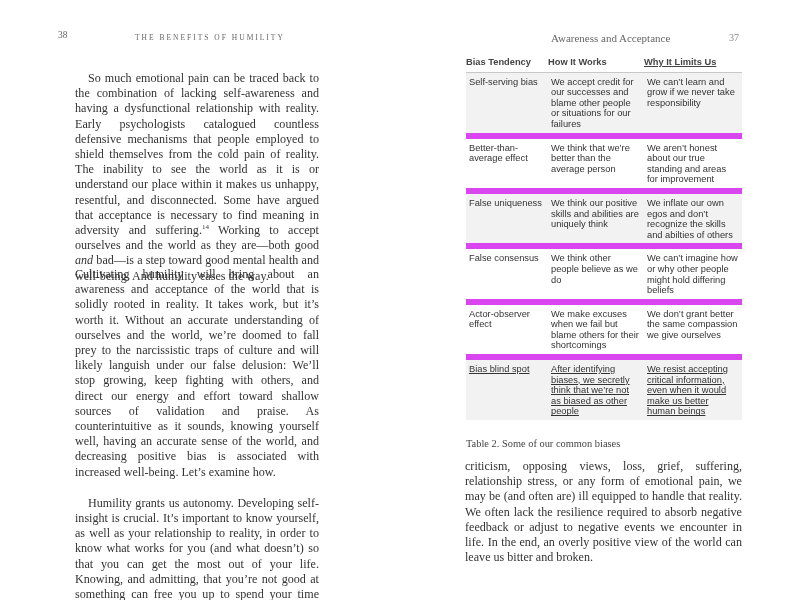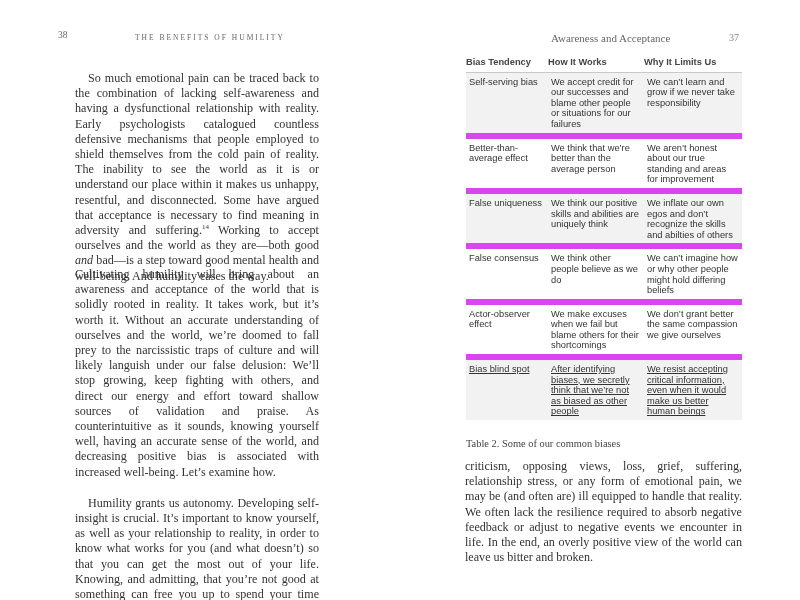--- a/index.html
+++ b/index.html
@@ -47,21 +47,21 @@
       padding: 3px 2px 4px 0; border-bottom: 1px solid #c8c8c8;
     }
     .bias-table td {
       vertical-align: top; padding: 4px 3px 3px 3px;
       border-bottom: 6px solid #d946ef;
     }
     .bias-table tr.shaded td { background: #f2f2f2; }
     .bias-table tr:last-child td { border-bottom: none; text-decoration: underline; }
     .col1 { width: 80px; }
     .col2 { width: 94px; }
-    .col3 { width: 96px; }
+    .col3 { width: 96px; text-decoration: underline; }
 
     .caption {
       position: absolute; left: 466px; top: 438px;
       font-size: 10.4px; color: #444;
     }
     .p3 { left: 465px; top: 459px; width: 277px; }
   </style>
 </head>
 <body>
 

